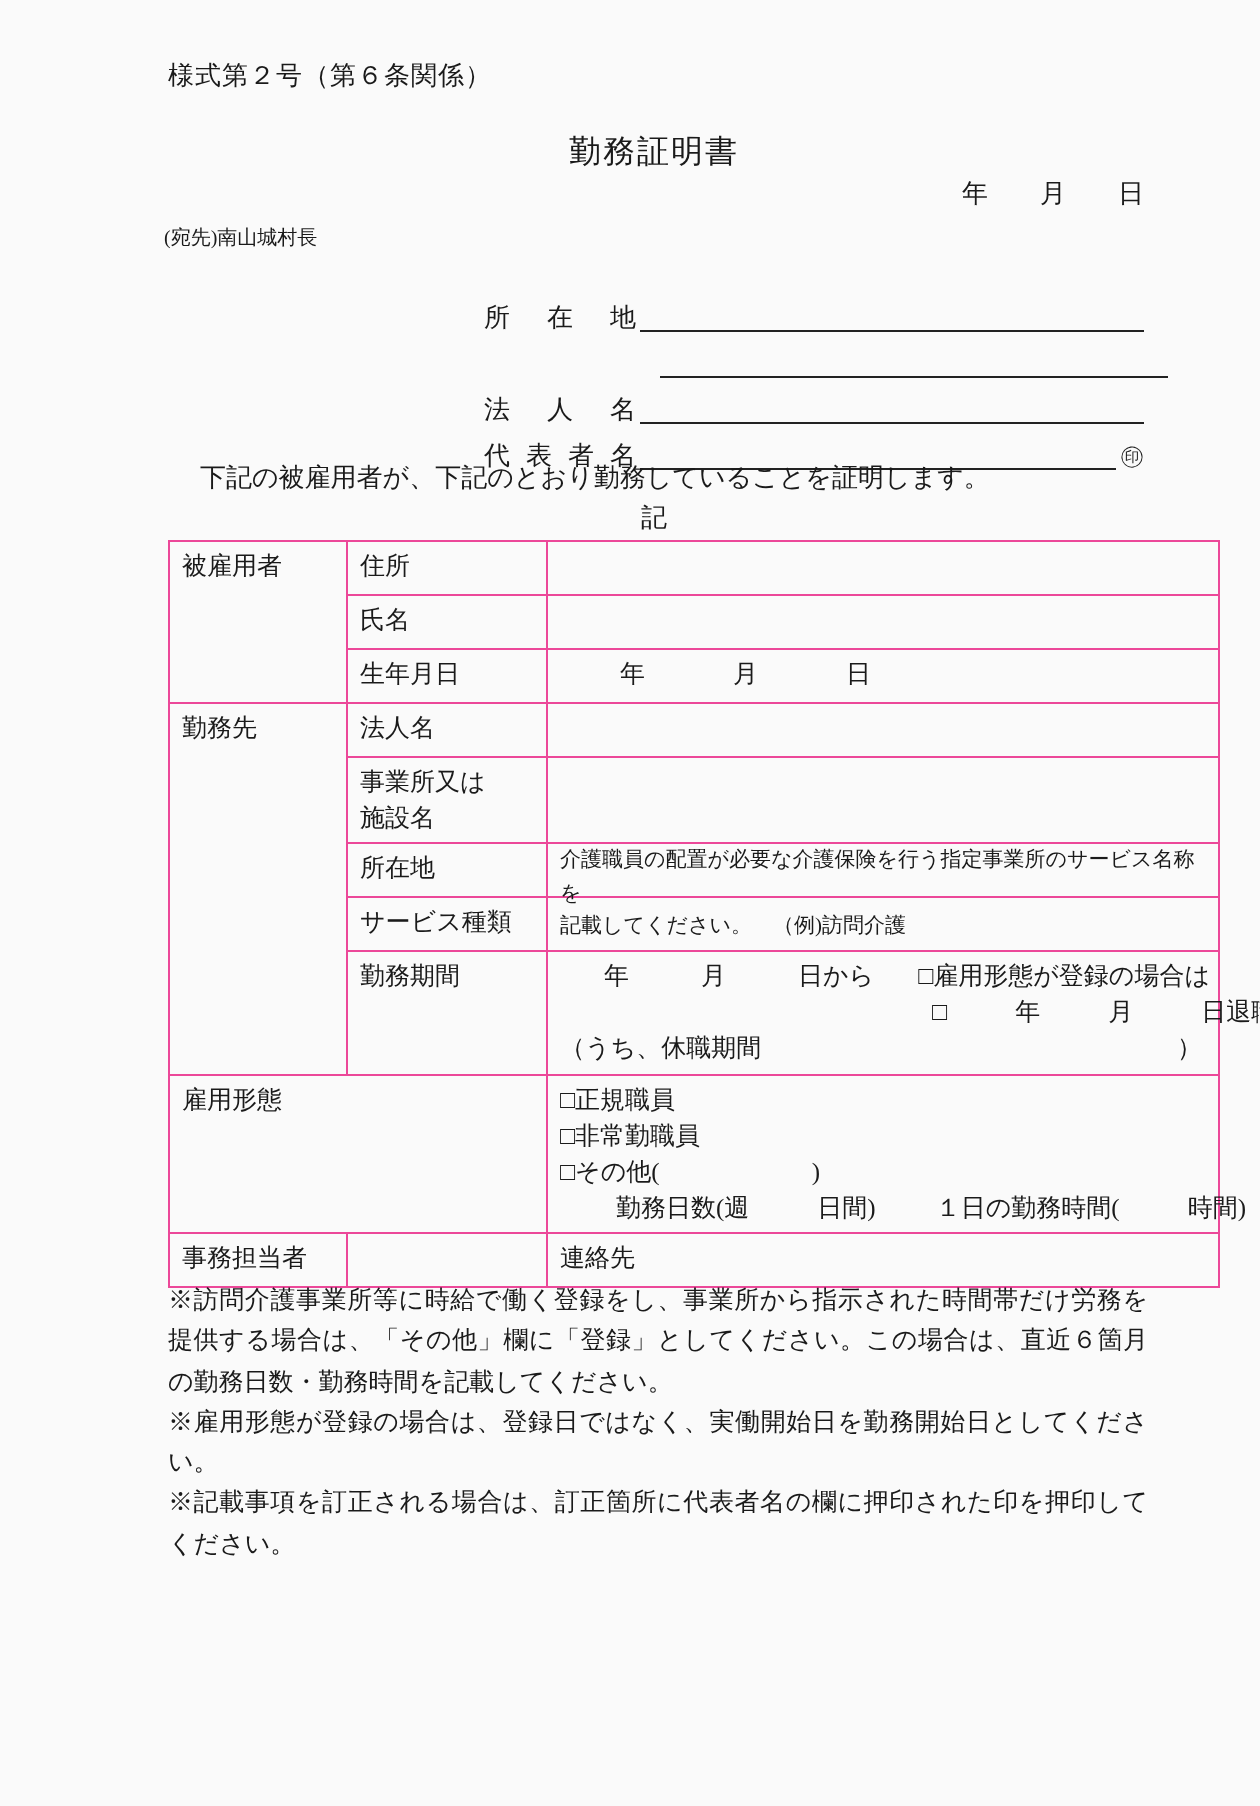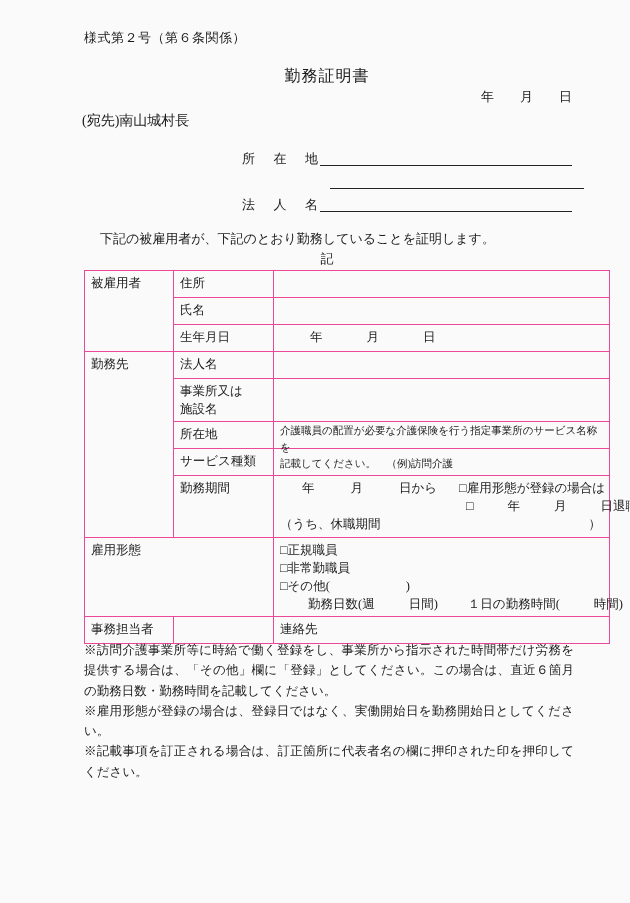--- a/index.html
+++ b/index.html
@@ -46,21 +46,21 @@
     right: 70px;
     top: 88px;
     font-size: 13px;
     white-space: nowrap;
   }
   .date-line .gap { display: inline-block; width: 26px; }
   .addressee {
     position: absolute;
     left: 70px;
     top: 112px;
-    font-size: 14px;
+    font-size: 10px;
     white-space: nowrap;
   }
 
   
   .org-block {
     position: absolute;
     left: 230px;
     top: 143px;
     width: 330px;
     font-size: 13px;
@@ -218,20 +218,25 @@
       <span class="org-rule"></span>
     </div>
     <div class="org-row cont">
       <span class="org-label"></span>
       <span class="org-rule"></span>
     </div>
     <div class="org-row">
       <span class="org-label">法人名</span>
       <span class="org-rule"></span>
     </div>
+    <div class="org-row">
+      <span class="org-label">代表者名</span>
+      <span class="org-rule"></span>
+      <span class="seal">㊞</span>
+    </div>
   </div>
 
   <div class="statement">下記の被雇用者が、下記のとおり勤務していることを証明します。</div>
   <div class="ki-mark">記</div>
 
   <table class="form-table">
     <tbody>
         <tr>
       <td class="c1" rowspan="3">被雇用者</td>
       <td class="c2">住所</td>

